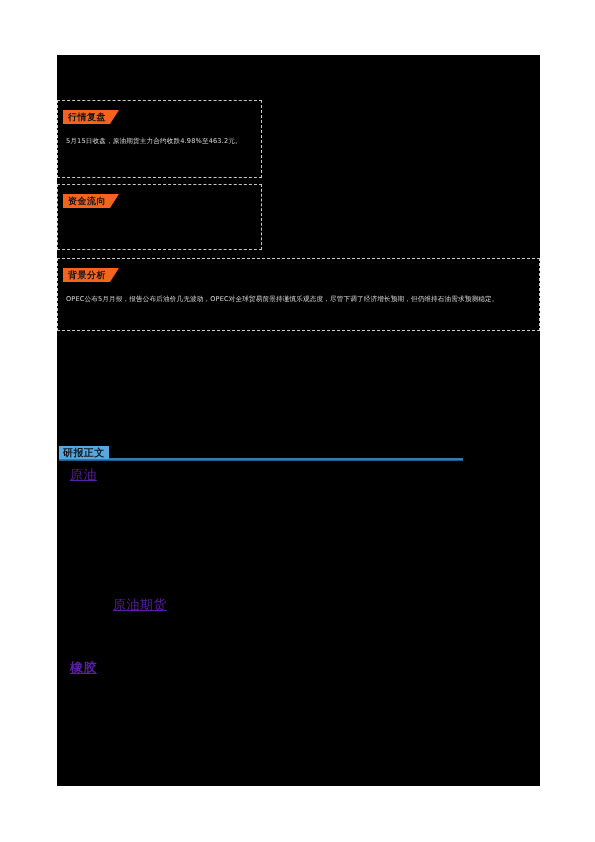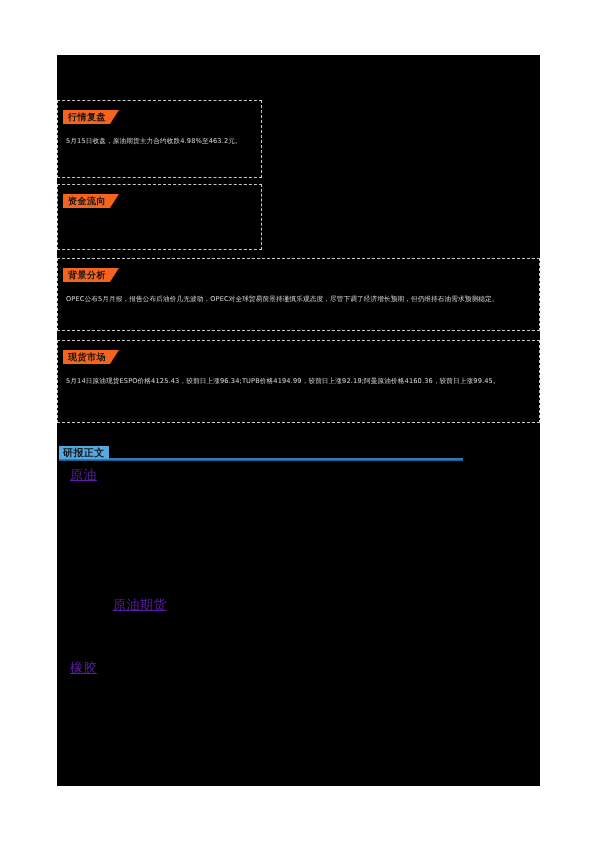--- a/index.html
+++ b/index.html
@@ -122,29 +122,25 @@
 
   <div class="card" style="left:0px; top:129px; width:205px; height:66px;">
     <div class="badge">资金流向</div>
   </div>
 
   <div class="card" style="left:0px; top:203px; width:483px; height:73px;">
     <div class="badge">背景分析</div>
     <div class="card-body">OPEC公布5月月报，报告公布后油价几无波动，OPEC对全球贸易前景持谨慎乐观态度，尽管下调了经济增长预期，但仍维持石油需求预测稳定。</div>
   </div>
 
-  <div class="card" style="left:0px; top:285px; width:483px; height:83px;">
-    <div class="badge">现货市场</div>
-    <div class="card-body">5月14日原油现货ESPO价格4125.43，较前日上涨96.34;TUPB价格4194.99，较前日上涨92.19;阿曼原油价格4160.36，较前日上涨99.45。</div>
-  </div>
 
   <div id="report-section">
     <div id="report-rule"></div>
     <div id="report-tab">研报正文</div>
   </div>
 
   <a class="doc-link" style="left:13px; top:414px;">原油</a>
 
   <a class="doc-link" style="left:56px; top:544px;">原油期货</a>
 
-  <a class="doc-link" style="left:13px; top:607px;">橡胶</a>
+  <a class="doc-link" style="left:13px; top:607px;font-weight:bold;">橡胶</a>
 
 </div>
 
 </body></html>

